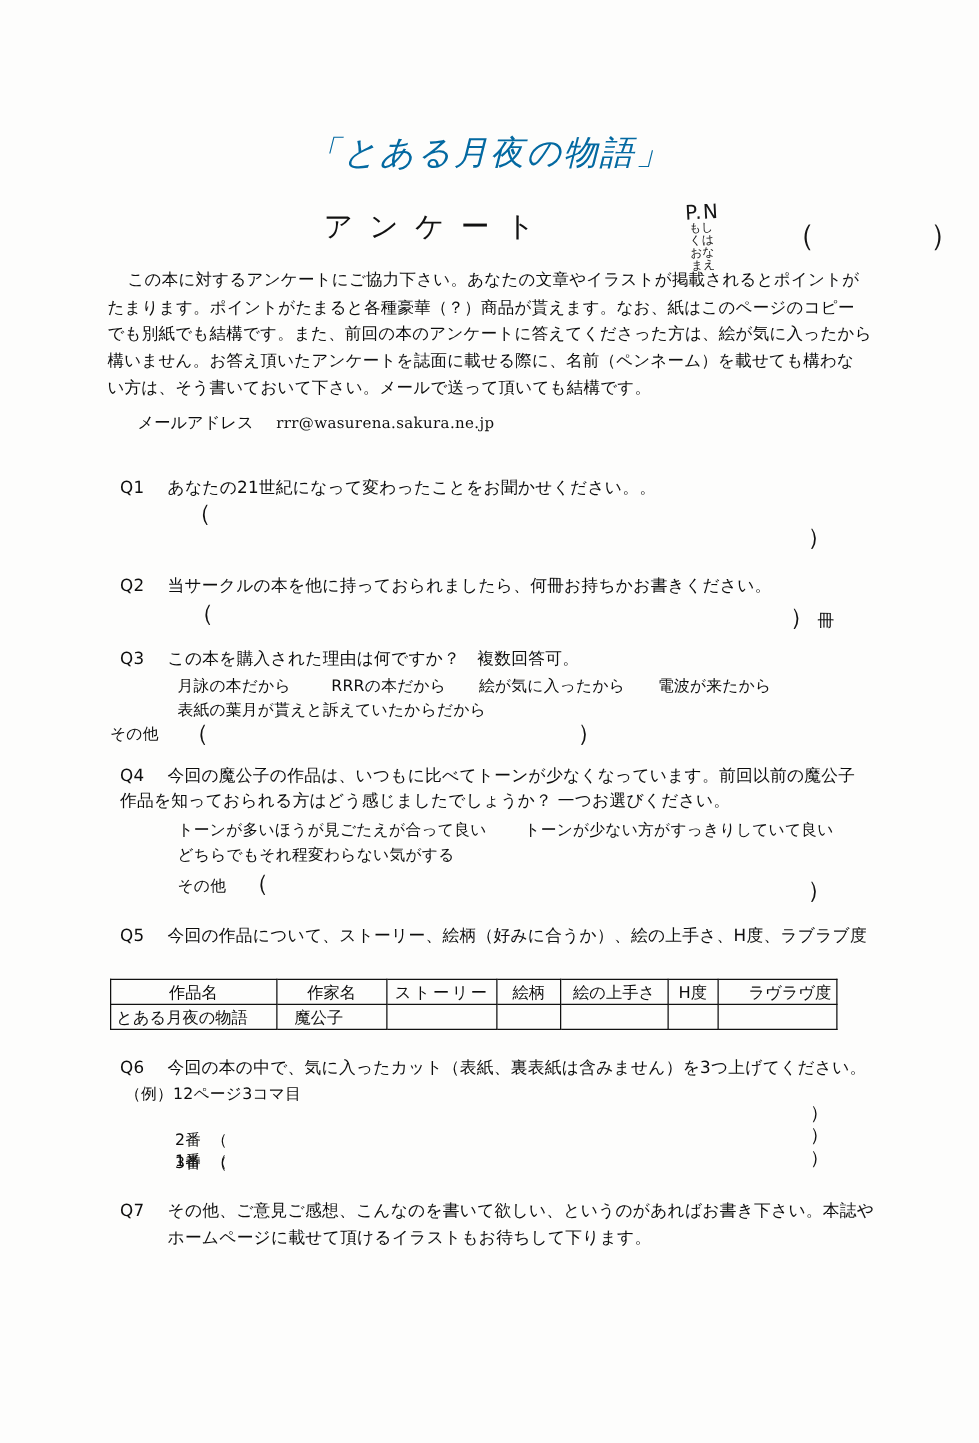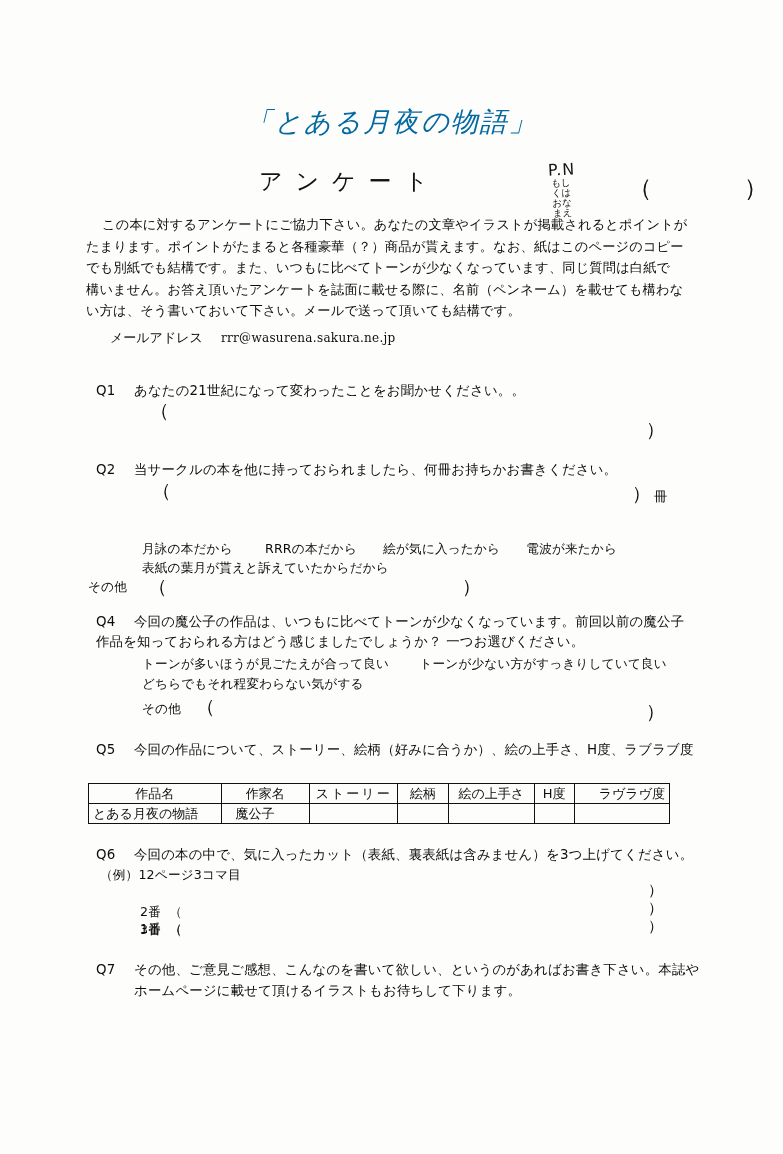--- a/index.html
+++ b/index.html
@@ -182,21 +182,21 @@
         <span>もしくは</span><br>
         <span>おなまえ</span>
       </span>
       <span class="pn-paren-open">（</span>
       <span class="pn-paren-close">）</span>
     </div>
 
     <div class="intro">
       <p class="ind">この本に対するアンケートにご協力下さい。あなたの文章やイラストが掲載されるとポイントが</p>
       <p>たまります。ポイントがたまると各種豪華（？）商品が貰えます。なお、紙はこのページのコピー</p>
-      <p>でも別紙でも結構です。また、いつもに比べてトーンが少なくなっています、同じ質問は白紙で</p>
+      <p>でも別紙でも結構です。また、前回の本のアンケートに答えてくださった方は、絵が気に入ったから</p>
       <p>構いません。お答え頂いたアンケートを誌面に載せる際に、名前（ペンネーム）を載せても構わな</p>
       <p>い方は、そう書いておいて下さい。メールで送って頂いても結構です。</p>
     </div>
     <div class="mail-line">
       <span>メールアドレス</span>
       <span class="mail-addr">rrr@wasurena.sakura.ne.jp</span>
     </div>
 
     <div class="q" style="left:96px; top:381px; width:600px;">
       <span class="qlabel">Q1</span><span class="qbody">あなたの21世紀になって変わったことをお聞かせください。。</span>
@@ -204,20 +204,23 @@
     <div class="answer-line" style="left:150px; top:398px;">（</div>
     <div class="answer-line" style="left:646px; top:417px;">）</div>
 
     <div class="q" style="left:96px; top:460px; width:620px;">
       <span class="qlabel">Q2</span><span class="qbody">当サークルの本を他に持っておられましたら、何冊お持ちかお書きください。</span>
     </div>
     <div class="answer-line" style="left:152px; top:478px;">（</div>
     <div class="answer-line" style="left:632px; top:481px;">）</div>
     <div class="unit" style="left:654px; top:488px;">冊</div>
 
+    <div class="q" style="left:96px; top:518px; width:620px;">
+      <span class="qlabel">Q3</span><span class="qbody">この本を購入された理由は何ですか？　複数回答可。</span>
+    </div>
     <div class="q sub" style="left:96px; top:539px; width:640px;">
       <span class="indent1">月詠の本だから</span>
       <span style="padding-left:28px;">RRRの本だから</span>
       <span style="padding-left:22px;">絵が気に入ったから</span>
       <span style="padding-left:22px;">電波が来たから</span>
     </div>
     <div class="q sub" style="left:96px; top:558px; width:640px;">
       <span class="indent2" style="padding-left:46px;">表紙の葉月が貰えと訴えていたからだから</span>
     </div>
     <div class="q sub" style="left:88px; top:577px;">

